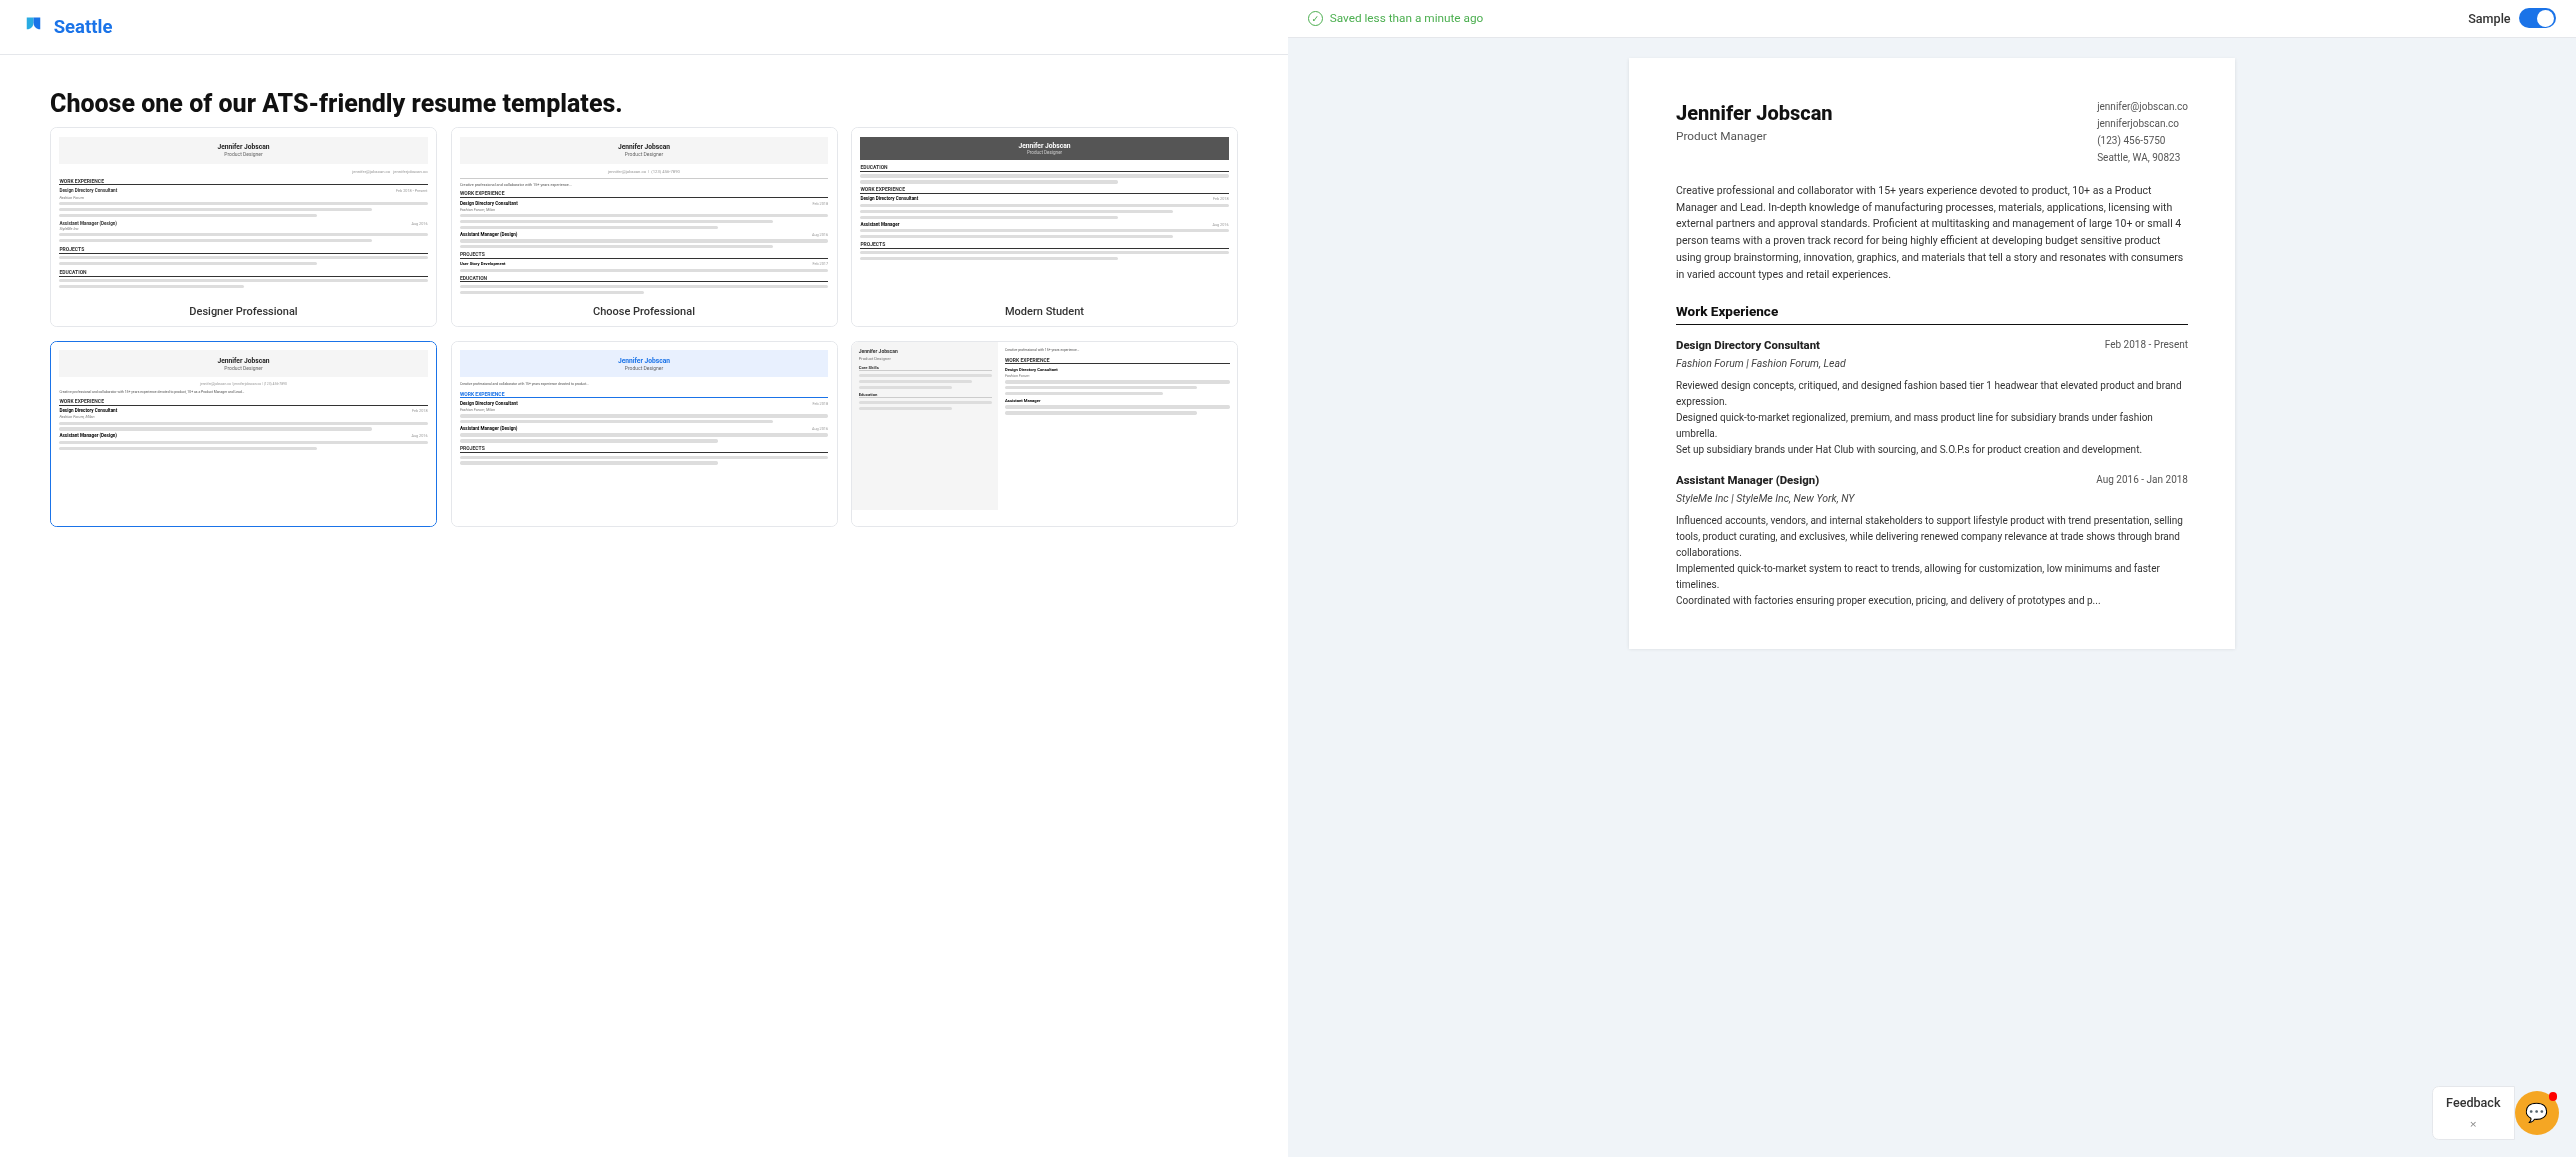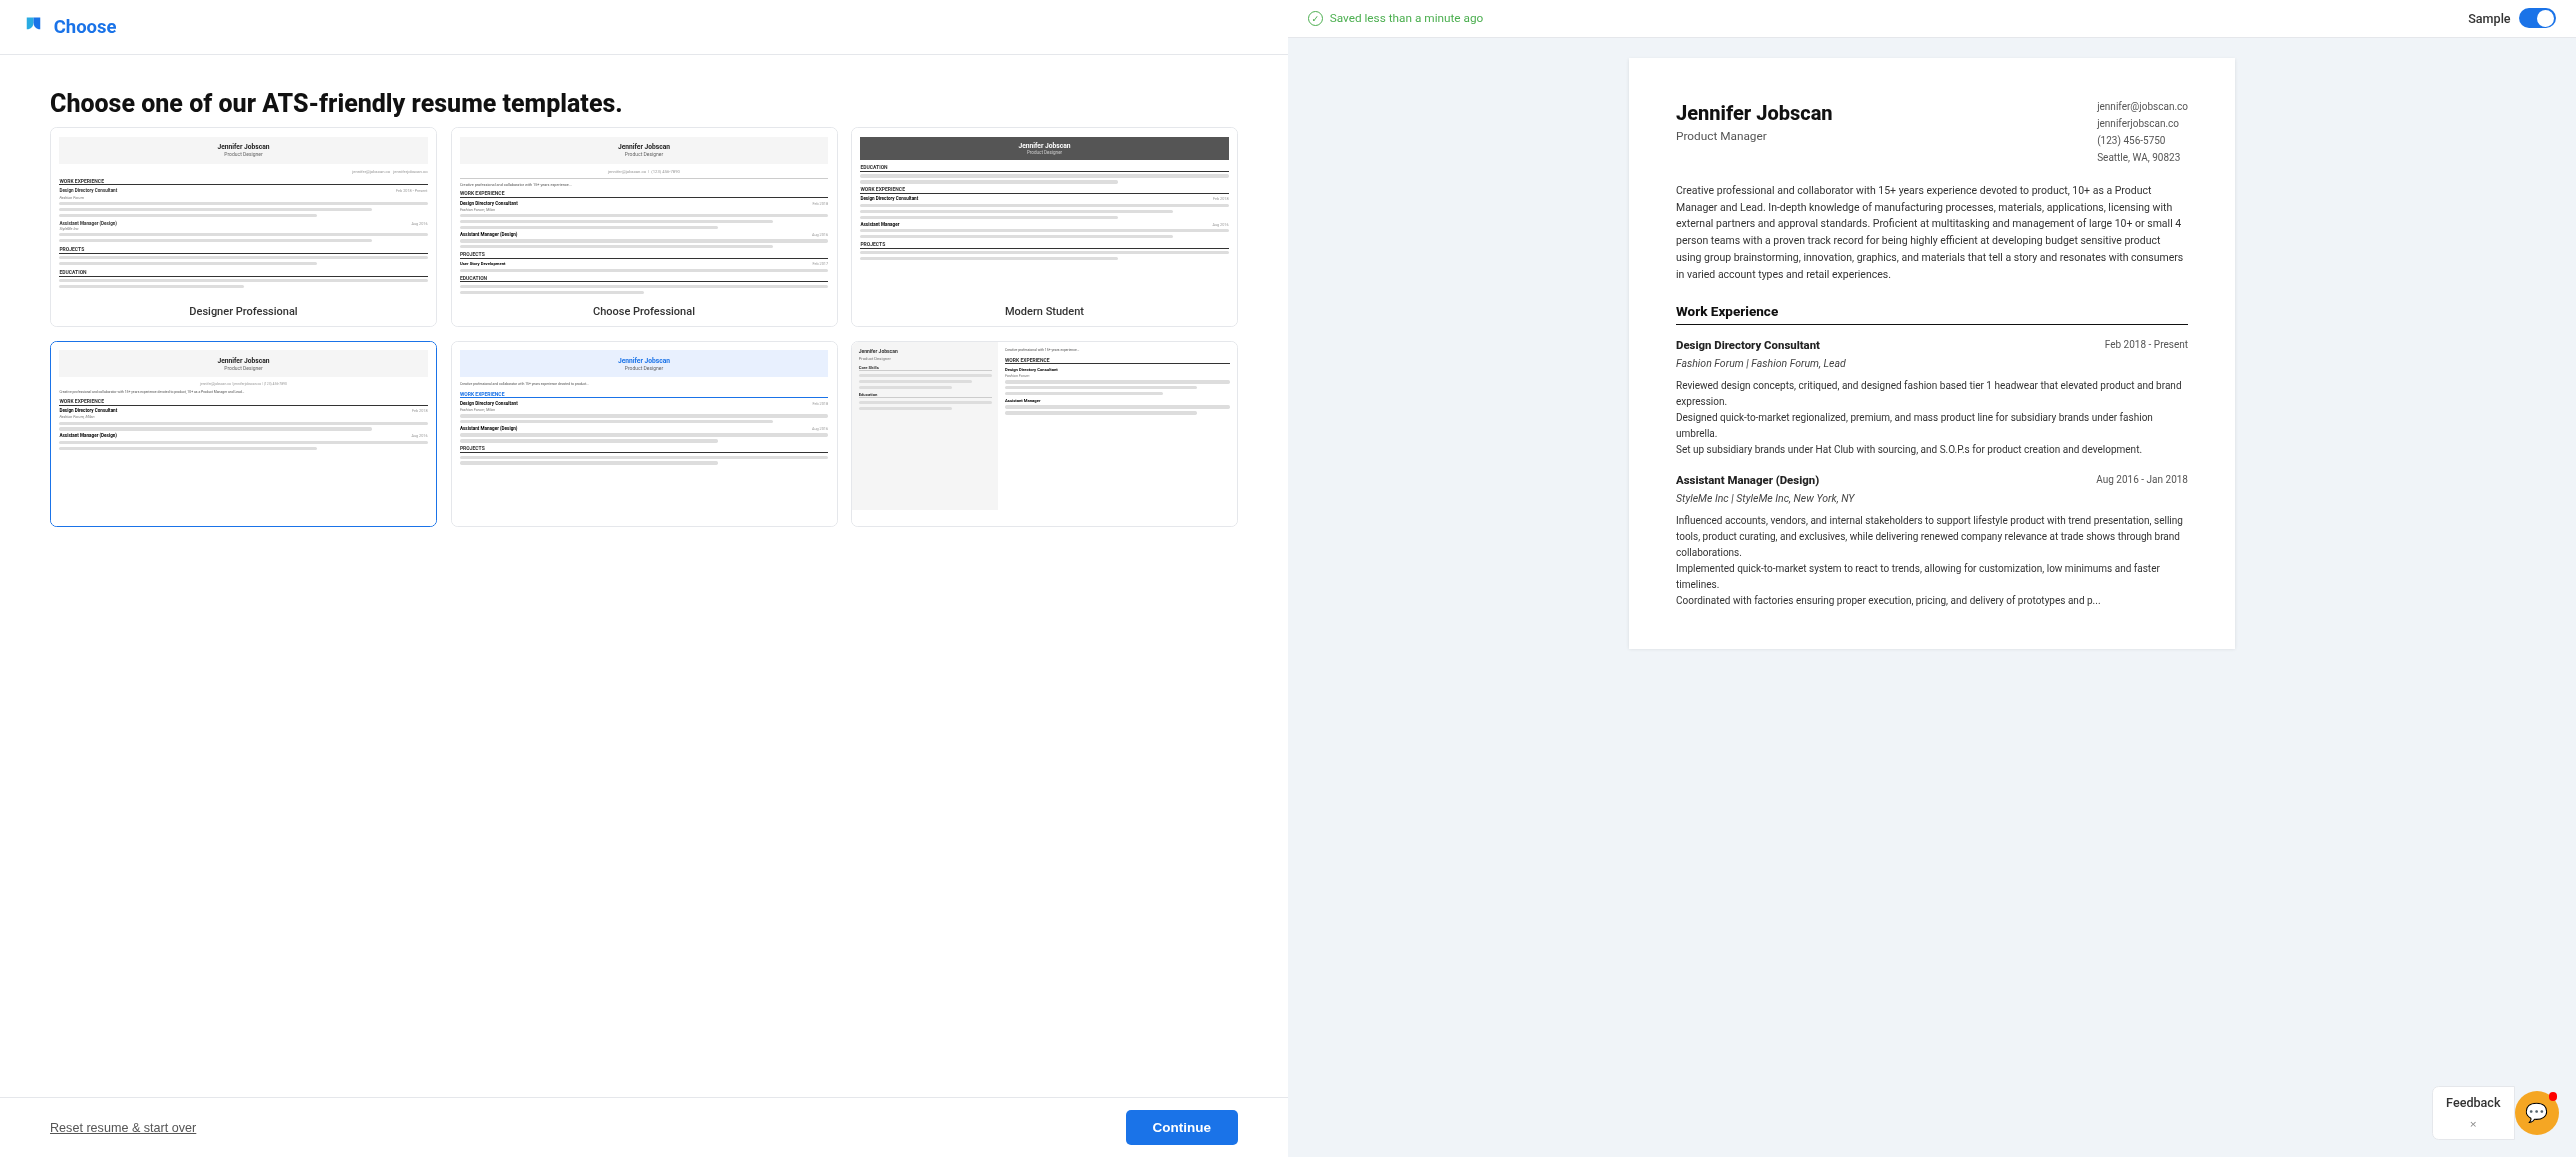--- a/index.html
+++ b/index.html
@@ -402,21 +402,21 @@
 
 <div class="left-panel">
 
   <div class="header-bar">
     <div class="logo">
       <svg class="logo-icon" viewBox="0 0 32 32" xmlns="http://www.w3.org/2000/svg">
         <rect width="32" height="32" rx="4" fill="transparent"></rect>
         <path d="M8 4 L16 4 L16 10 Q16 16 10 18 L8 18 Z" fill="#29ABE2"></path>
         <path d="M16 4 L24 4 L24 18 L22 18 Q16 16 16 10 Z" fill="#1a73e8"></path>
       </svg>
-      <span class="logo-text">Choose</span>
+      <span class="logo-text">Seattle</span>
     </div>
   </div>
 
   <div class="left-content">
     <h1 class="main-title">Choose one of our ATS-friendly resume templates.</h1>
 
     <div class="templates-grid">
 
       <div class="template-card">
         <div class="template-preview">
@@ -609,24 +609,20 @@
               <div class="mini-line w85"></div>
             </div>
           </div>
         </div>
         <div class="template-label"></div>
       </div>
 
     </div>
   </div>
 
-  <div class="bottom-bar">
-    <button class="btn-reset">Reset resume &amp; start over</button>
-    <button class="btn-continue">Continue</button>
-  </div>
 </div>
 
 <div class="right-panel">
 
   <div class="right-header">
     <div class="saved-status">
       <div class="check-circle">✓</div>
       <span>Saved less than a minute ago</span>
     </div>
     <div class="sample-toggle">

